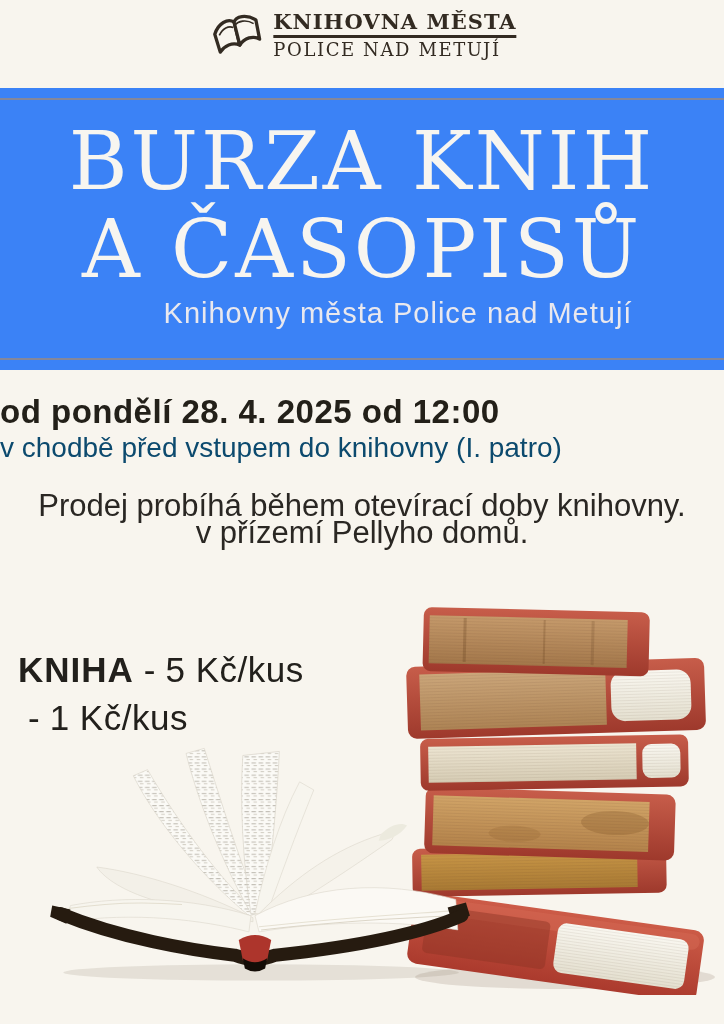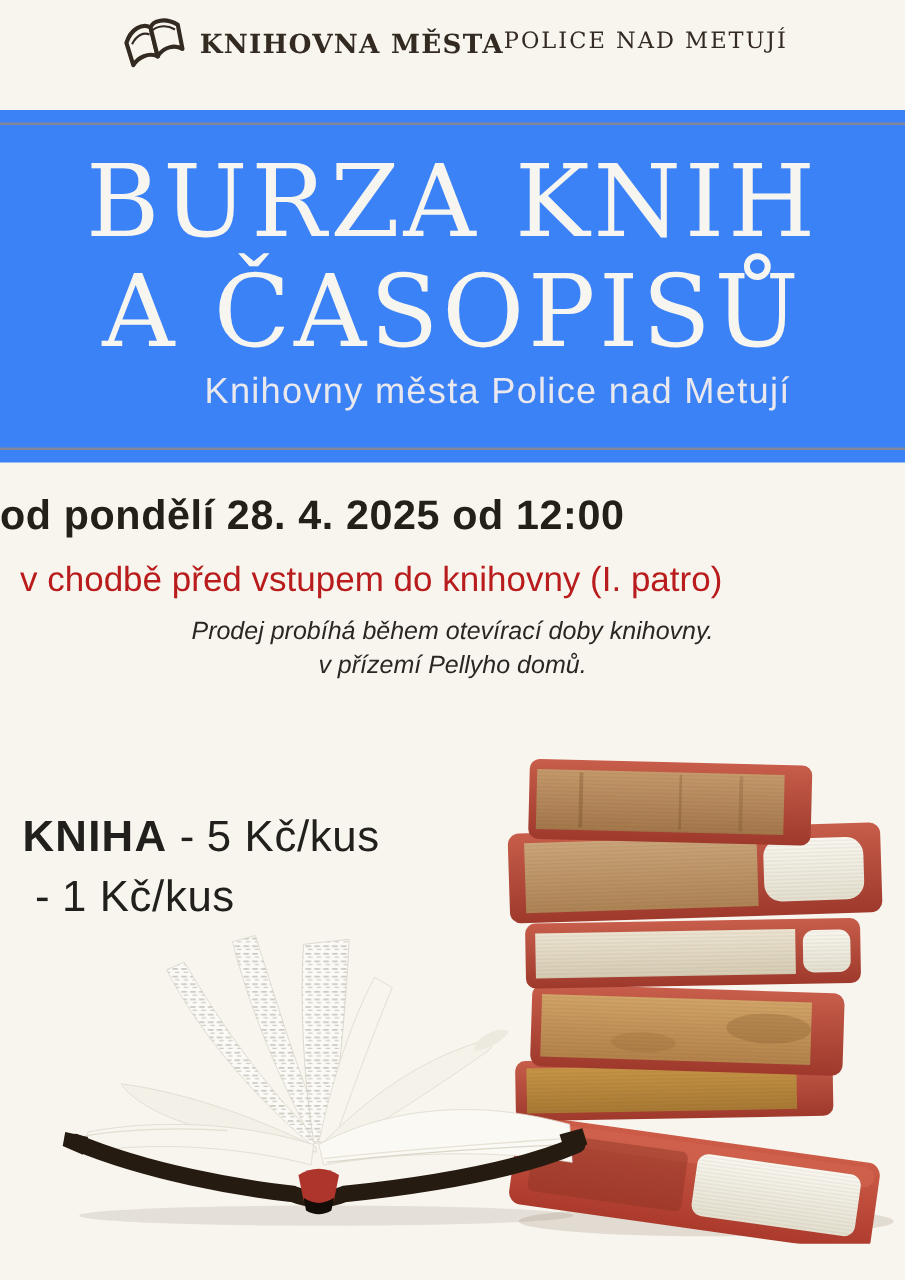--- a/index.html
+++ b/index.html
@@ -4,21 +4,21 @@
 <style>
   html,body{margin:0;padding:0;background:#ffffff;}
   .poster{
     position:relative;width:724px;height:1024px;overflow:hidden;
     background:#f8f5ee;font-family:"Liberation Sans",sans-serif;color:#232019;
   }
   
   .logo{position:absolute;top:8px;left:50%;transform:translateX(-50%);
     display:flex;align-items:center;gap:4px;}
   .logo-icon{width:62px;height:54px;flex:0 0 auto;}
-  .logo-text{display:flex;flex-direction:row;color:#332b22;}
+  .logo-text{display:flex;flex-direction:column;color:#332b22;}
   .logo-l1{font-family:"DejaVu Serif",serif;font-weight:700;font-size:21px;
     letter-spacing:1px;line-height:24px;white-space:nowrap;}
   .logo-rule{height:3px;background:#332b22;margin:1px 0 2px 0;}
   .logo-l2{font-family:"DejaVu Serif",serif;font-weight:400;font-size:18px;
     letter-spacing:1.6px;line-height:20px;white-space:nowrap;}
   
   .banner{position:absolute;left:0;top:88px;width:724px;height:282px;
     background:#3b82f6;color:#f7f5f0;}
   .banner-rule{position:absolute;left:0;right:0;height:2px;background:#84879a;}
   .banner-rule.top{top:10px;} .banner-rule.bottom{bottom:10px;}
@@ -26,25 +26,25 @@
     font-family:"DejaVu Serif",serif;font-weight:400;font-size:80px;
     line-height:1;letter-spacing:3px;white-space:nowrap;}
   .title.l1{top:34px;}
   .title.l2{top:122px;}
   .subtitle{position:absolute;left:0;top:209px;width:100%;text-align:center;margin:0;
     font-size:29px;font-weight:400;letter-spacing:1px;color:#e9e8ee;white-space:nowrap;padding-left:36px;}
   
   .event{position:absolute;left:0;top:393px;width:100%;text-align:left;}
   .event-datetime{margin:0;font-size:33px;font-weight:700;line-height:38px;
     letter-spacing:.5px;color:#232019;white-space:nowrap;}
-  .event-location{margin:16px;font-size:28px;font-weight:400;line-height:33px;
-    color:#b91c1c;white-space:nowrap;}
+  .event-location{margin:0;font-size:28px;font-weight:400;line-height:33px;
+    color:#0c4a6e;white-space:nowrap;}
   
   .note{position:absolute;left:0;top:492px;width:100%;text-align:center;
-    font-style:italic;font-size:20px;line-height:27px;color:#2a2723;}
+    font-size:31px;line-height:27px;color:#2a2723;}
   .note span{display:block;white-space:nowrap;}
   
   .prices{position:absolute;left:18px;top:646px;}
   .price-row{display:flex;align-items:baseline;font-size:35px;line-height:48px;
     color:#22201c;white-space:nowrap;}
   .price-label{font-weight:700;letter-spacing:1px;}
   .price-sep{margin:0 10px;font-weight:400;}
   .price-value{font-weight:400;letter-spacing:.5px;}
   
   .fig{position:absolute;margin:0;pointer-events:none;}

